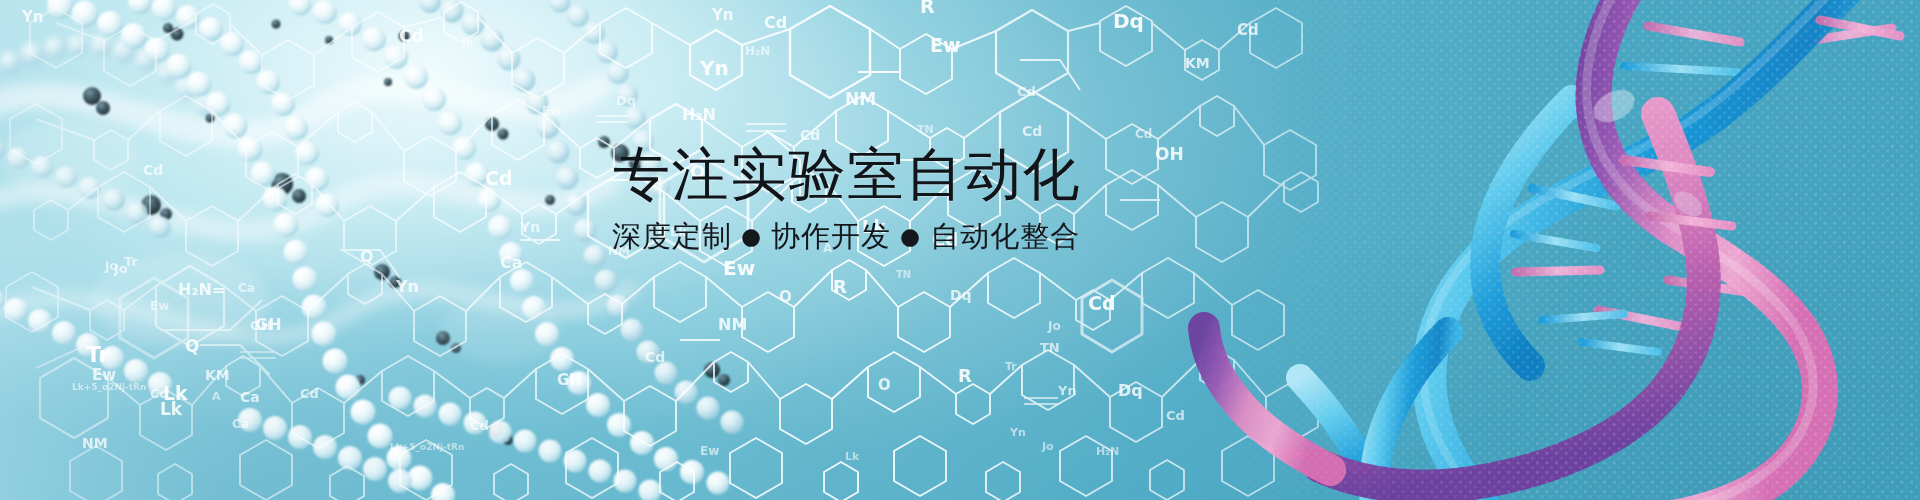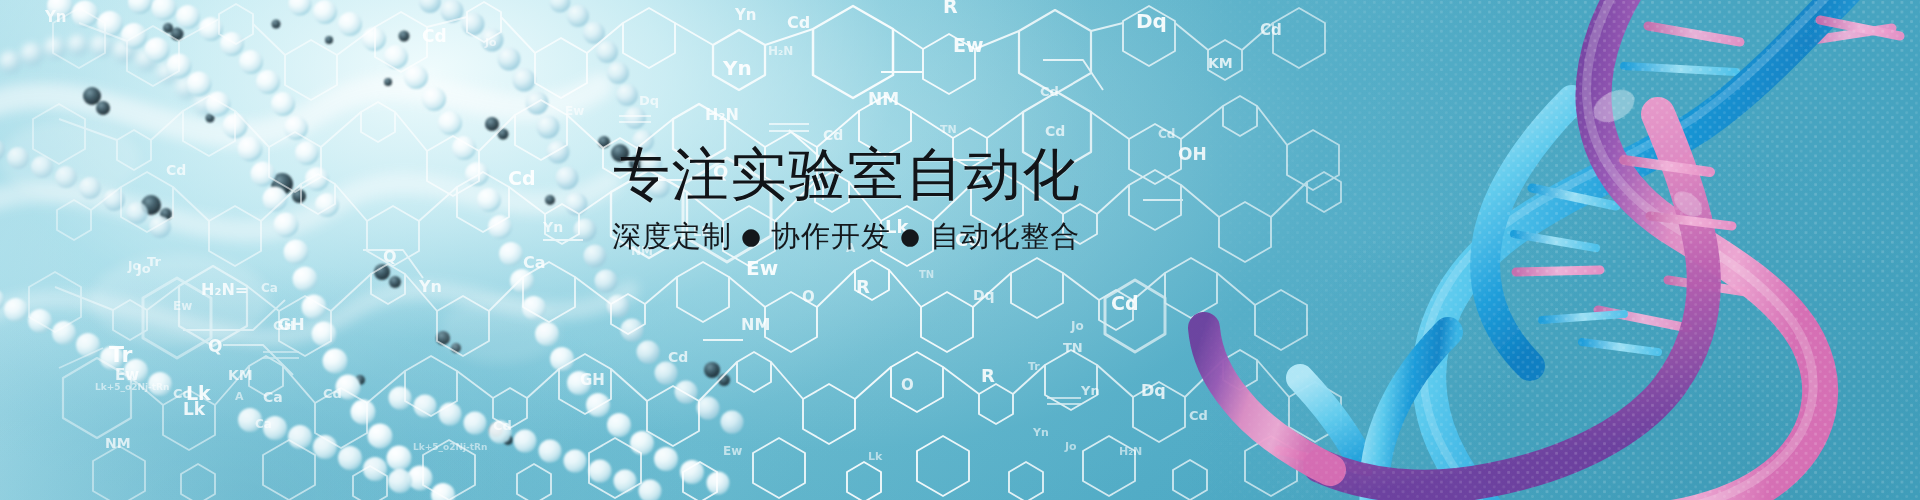--- a/index.html
+++ b/index.html
@@ -35,21 +35,21 @@
       radial-gradient(circle at 2.4px 2.4px, rgba(255,255,255,0.16) 1.25px, rgba(255,255,255,0) 1.8px),
       radial-gradient(circle at 7.2px 7.2px, rgba(255,255,255,0.11) 1.15px, rgba(255,255,255,0) 1.7px);
     background-size:9.6px 9.6px,9.6px 9.6px;
     -webkit-mask-image:linear-gradient(90deg,rgba(0,0,0,0) 0%,rgba(0,0,0,0.55) 22%,rgba(0,0,0,1) 48%,rgba(0,0,0,1) 100%);
     mask-image:linear-gradient(90deg,rgba(0,0,0,0) 0%,rgba(0,0,0,0.55) 22%,rgba(0,0,0,1) 48%,rgba(0,0,0,1) 100%);
   }
 
   
   .svgwrap{position:absolute;top:0;left:0;}
   #pearl-helix-layer{left:0;top:0;width:760px;height:500px;}
-  #chem-layer{left:0;top:0;width:1320px;height:500px;padding-left:23px;}
+  #chem-layer{left:0;top:0;width:1320px;height:500px;}
   #dna-layer{left:1180px;top:-20px;width:740px;height:545px;}
 
   
   #text-block{
     position:absolute;left:0;top:0;width:1549px;height:500px;
     pointer-events:none;
   }
   #headline{
     position:absolute;left:613px;top:138px;
     font-size:57px;line-height:72px;font-weight:400;color:#111418;

